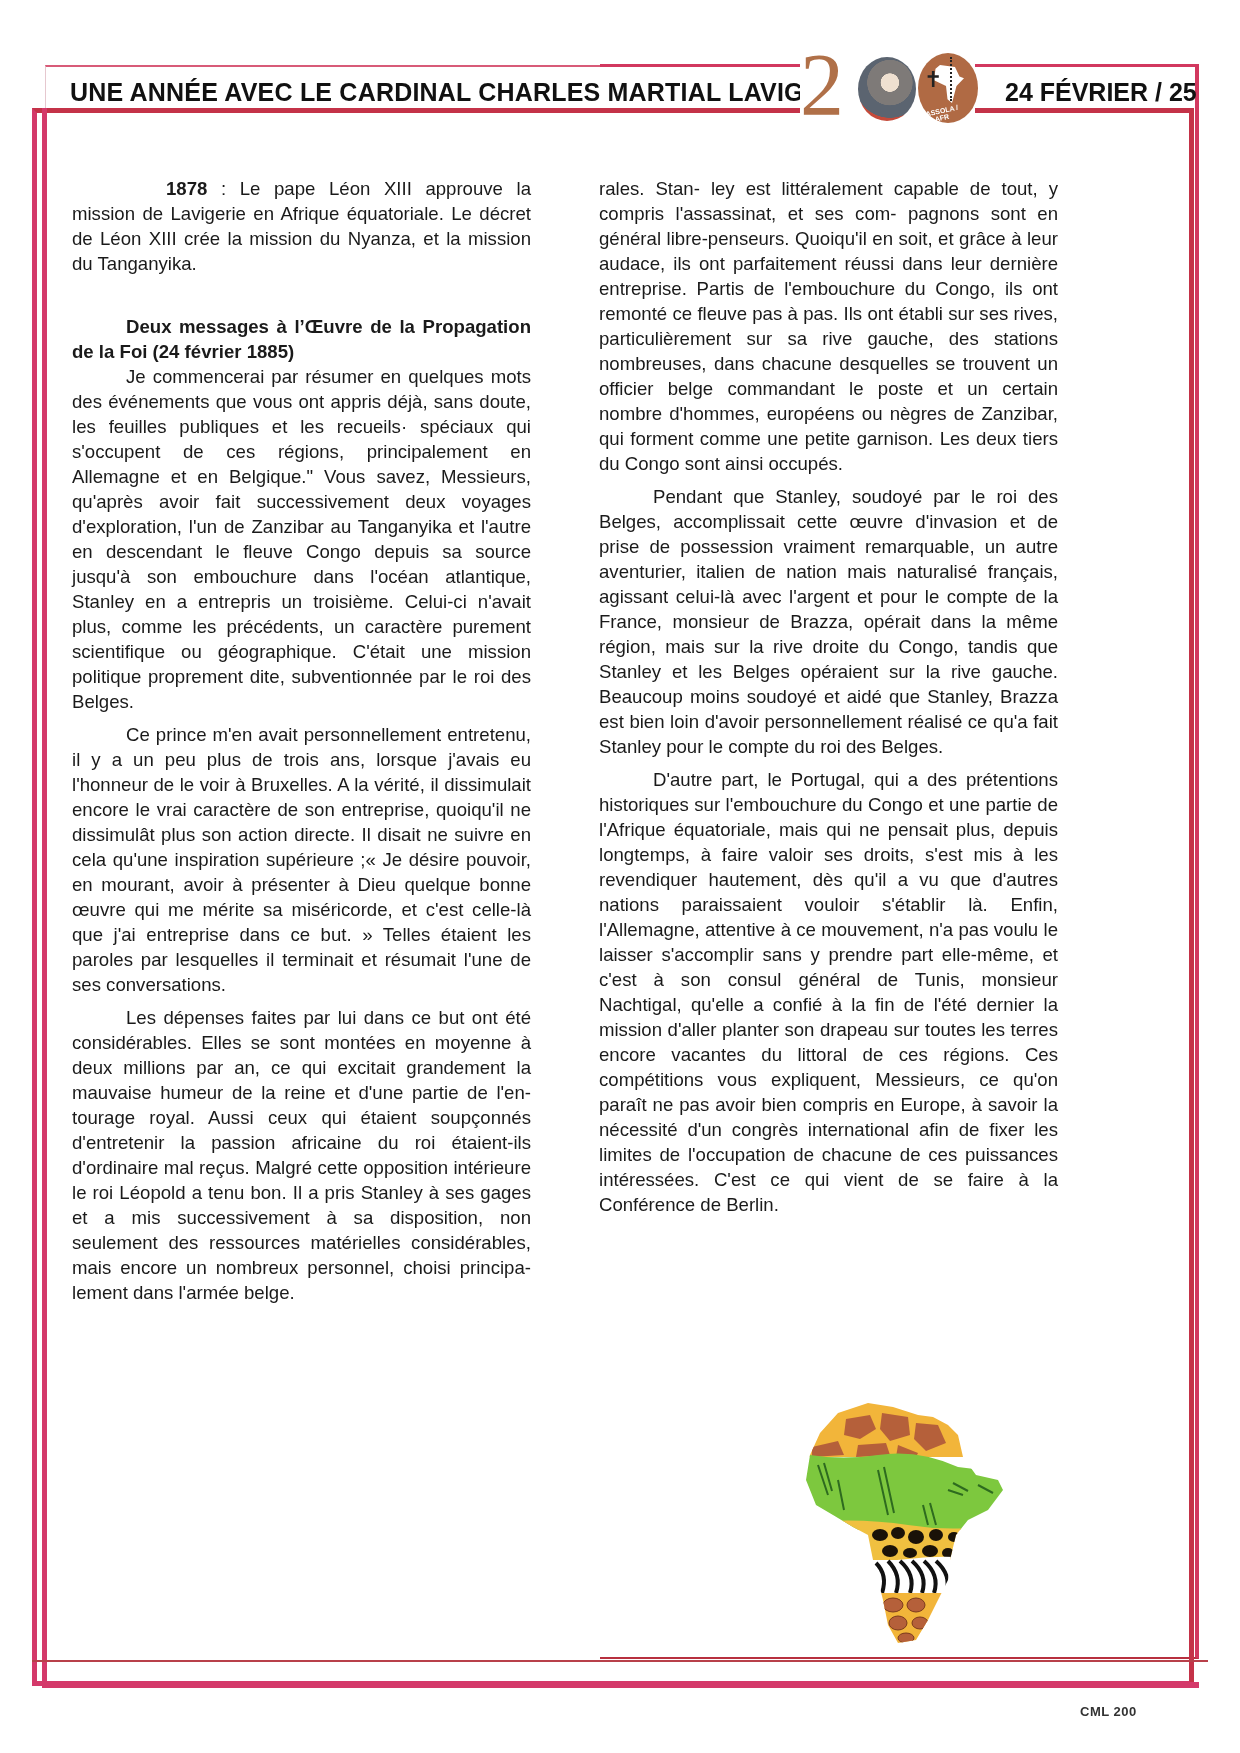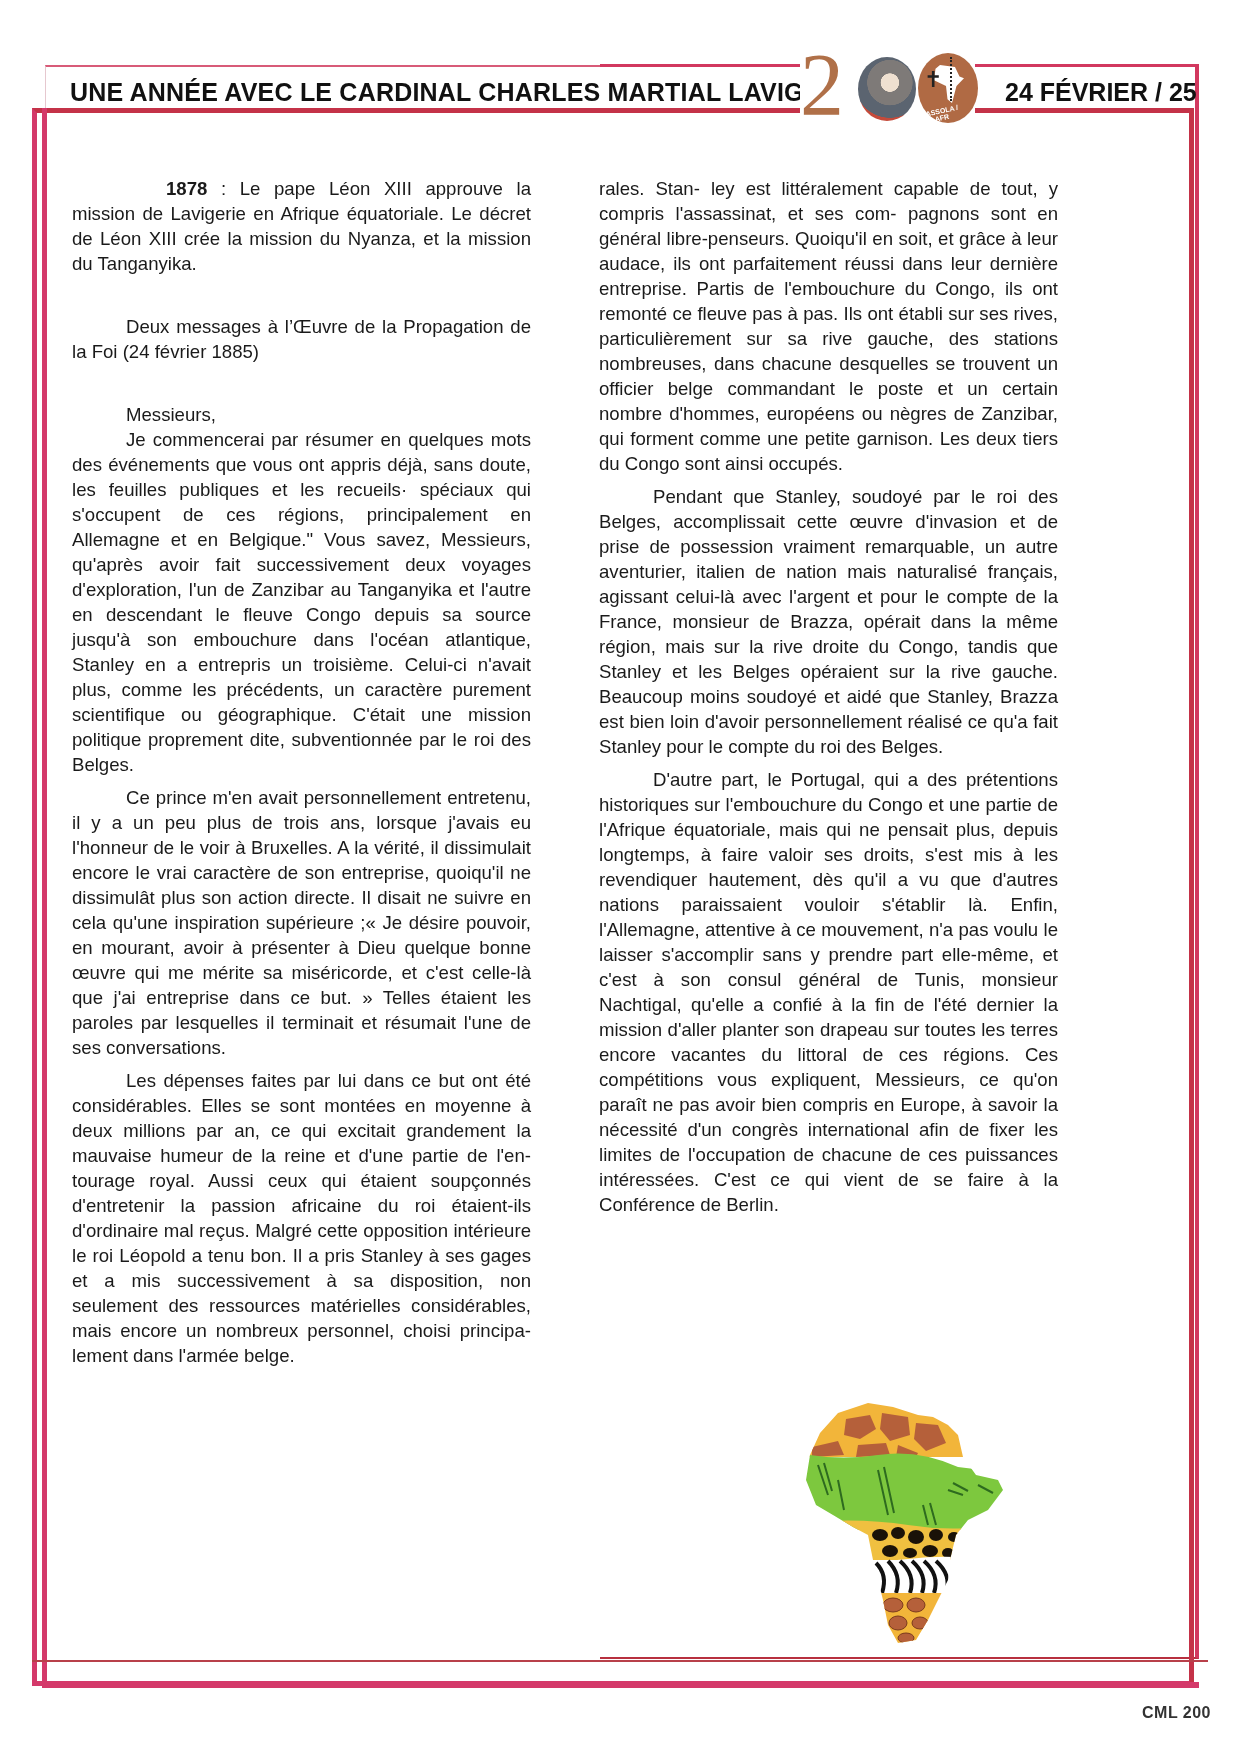--- a/index.html
+++ b/index.html
@@ -36,26 +36,26 @@
     border-left:2px dotted #222; }
   .logo-badge .badge-text { position:absolute; left:8px; top:52px; font-size:7px; color:#fff; font-weight:bold; transform:rotate(-12deg); }
 
   .column { position:absolute; top:176px; width:459px; font-size:18.6px; line-height:25px; text-align:justify;
     font-family:"Liberation Sans", sans-serif; hyphens:manual; color:#1a1a1a; }
   .col-left { left:72px; }
   .col-right { left:599px; }
   .column p { margin:0; }
   .indent { text-indent:54px; }
   .gap-small { margin-top:8px !important; }
-  .heading { font-weight:normal; margin-top:38px !important; }
+  .heading { font-weight:bold; margin-top:38px !important; }
   .salutation { margin-top:38px !important; }
 
   .africa-art { position:absolute; left:798px; top:1395px; width:210px; height:250px; }
 
-  .footer-tag { position:absolute; left:1142px; top:1704px; font-size:16px; font-weight:bold;
+  .footer-tag { position:absolute; left:1080px; top:1704px; font-size:13px; font-weight:bold;
     color:#333; letter-spacing:0.5px; }
   .strong { font-weight:bold;margin-left:40px; }
 </style>
 </head>
 <body>
 
 <div class="frame-thin-tl"></div>
 <div class="frame-top-right"></div>
 <div class="frame-main"></div>
 <div class="frame-left-outer"></div>
@@ -73,21 +73,20 @@
     <div class="ring"></div>
     <div class="badge-text">ASSOLA / M.AFR</div>
   </div>
 </div>
 
 <div class="header-date">24 FÉVRIER / 25</div>
 
 <div class="column col-left">
   <p class="indent"><span class="strong">1878</span><span> : Le pape Léon XIII approuve la mission de Lavigerie en Afrique équatoriale. Le décret de Léon XIII crée la mission du Nyanza, et la mission du Tan­ganyika.</span></p>
   <p class="indent heading">Deux messages à l’Œuvre de la Propagation de la Foi (24 février 1885)</p>
-  <p class="indent salutation">Messieurs,</p>
   <p class="indent">Je commencerai par résumer en quelques mots des événements que vous ont appris déjà, sans doute, les feuilles publiques et les recueils· spéciaux qui s'occupent de ces régions, principalement en Allemagne et en Belgique." Vous savez, Messieurs, qu'après avoir fait successivement deux voyages d'exploration, l'un de Zanzibar au Tanganyika et l'autre en descendant le fleuve Congo depuis sa source jusqu'à son embouchure dans l'océan atlan­tique, Stanley en a entrepris un troisième. Celui-ci n'avait plus, comme les précédents, un caractère purement scientifique ou géographique. C'était une mission politique proprement dite, subventionnée par le roi des Belges.</p>
   <p class="indent gap-small">Ce prince m'en avait personnellement entrete­nu, il y a un peu plus de trois ans, lorsque j'avais eu l'honneur de le voir à Bruxelles. A la vérité, il dissimu­lait encore le vrai caractère de son entreprise, quoi­qu'il ne dissimulât plus son action directe. Il disait ne suivre en cela qu'une inspiration supérieure ;« Je dé­sire pouvoir, en mourant, avoir à présenter à Dieu quelque bonne œuvre qui me mérite sa miséricorde, et c'est celle-là que j'ai entreprise dans ce but. » Telles étaient les paroles par lesquelles il terminait et résumait l'une de ses conversations.</p>
   <p class="indent gap-small">Les dépenses faites par lui dans ce but ont été considérables. Elles se sont montées en moyenne à deux millions par an, ce qui excitait grandement la mauvaise humeur de la reine et d'une partie de l'en­tourage royal. Aussi ceux qui étaient soupçonnés d'entretenir la passion africaine du roi étaient-ils d'ordinaire mal reçus. Malgré cette opposition inté­rieure le roi Léopold a tenu bon. Il a pris Stanley à ses gages et a mis successivement à sa disposition, non seulement des ressources matérielles considérables, mais encore un nombreux personnel, choisi principa­lement dans l'armée belge.</p>
 </div>
 
 <div class="column col-right">
   <p>rales. Stan- ley est littéralement capable de tout, y compris l'assassinat, et ses com- pagnons sont en général libre-penseurs. Quoiqu'il en soit, et grâce à leur audace, ils ont parfaitement réussi dans leur der­nière entreprise. Partis de l'embouchure du Congo, ils ont remonté ce fleuve pas à pas. Ils ont établi sur ses rives, particulièrement sur sa rive gauche, des stations nombreuses, dans chacune desquelles se trouvent un officier belge commandant le poste et un certain nombre d'hommes, européens ou nègres de Zanzibar, qui forment comme une petite garni­son. Les deux tiers du Congo sont ainsi occupés.</p>
   <p class="indent gap-small">Pendant que Stanley, soudoyé par le roi des Belges, accomplissait cette œuvre d'invasion et de prise de possession vraiment remarquable, un autre aventurier, italien de nation mais naturalisé français, agissant celui-là avec l'argent et pour le compte de la France, monsieur de Brazza, opérait dans la même région, mais sur la rive droite du Congo, tandis que Stanley et les Belges opéraient sur la rive gauche. Beaucoup moins soudoyé et aidé que Stanley, Brazza est bien loin d'avoir personnellement réalisé ce qu'a fait Stanley pour le compte du roi des Belges.</p>
   <p class="indent gap-small">D'autre part, le Portugal, qui a des prétentions historiques sur l'embouchure du Congo et une partie de l'Afrique équatoriale, mais qui ne pensait plus, depuis longtemps, à faire valoir ses droits, s'est mis à les revendiquer hautement, dès qu'il a vu que d'autres nations paraissaient vouloir s'établir là. En­fin, l'Allemagne, attentive à ce mouvement, n'a pas voulu le laisser s'accomplir sans y prendre part elle-même, et c'est à son consul général de Tunis, mon­sieur Nachtigal, qu'elle a confié à la fin de l'été der­nier la mission d'aller planter son drapeau sur toutes les terres encore vacantes du littoral de ces régions. Ces compétitions vous expliquent, Messieurs, ce qu'on paraît ne pas avoir bien compris en Europe, à savoir la nécessité d'un congrès international afin de fixer les limites de l'occupation de chacune de ces puissances intéressées. C'est ce qui vient de se faire à la Conférence de Berlin.</p>
 </div>

